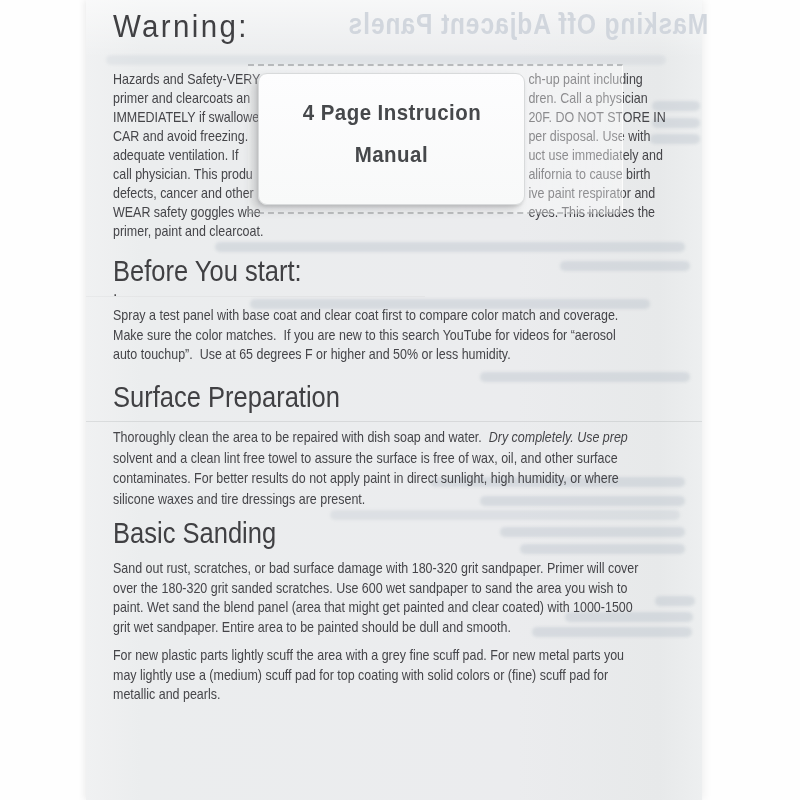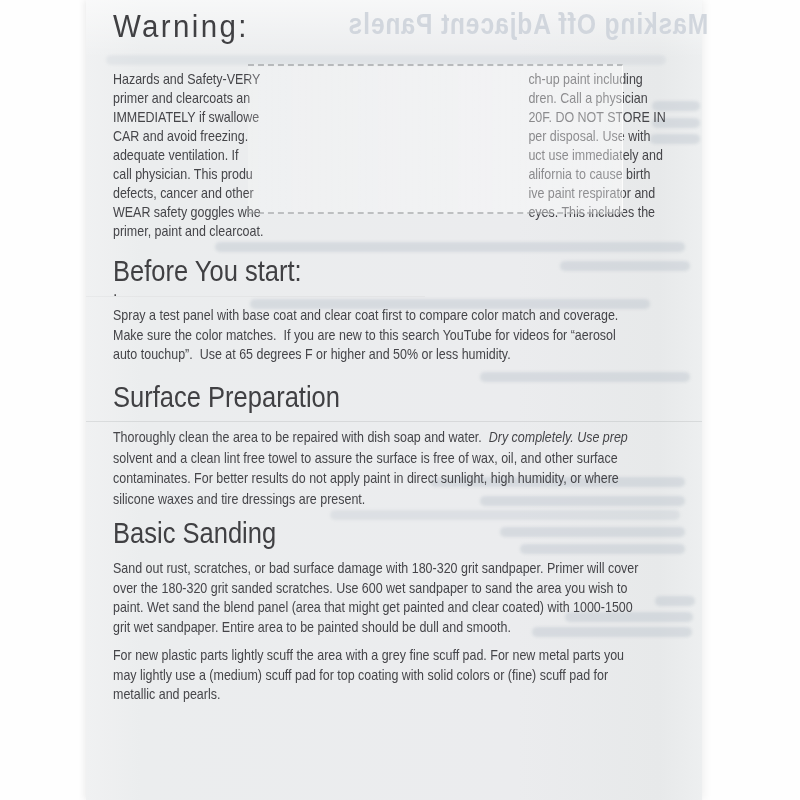--- a/index.html
+++ b/index.html
@@ -131,20 +131,24 @@
       <div class="wline" style="top:133px">
           <span class="wl">WEAR safety goggles whe</span>
           <span class="wr">eyes. This includes the</span>
         </div>
       <div class="wline" style="top:152px">
           <span class="wl">primer, paint and clearcoat.</span>
         </div>
     </div>
 
     <div class="tape"></div>
+    <div class="sticker">
+      <span class="stx">4 Page Instrucion</span>
+      <span class="stx">Manual</span>
+    </div>
 
     <div class="h h-before">Before You start:</div>
     <div class="dot">.</div>
     <div class="para p-before">
       <div class="ln">Spray a test panel with base coat and clear coat first to compare color match and coverage.</div>
       <div class="ln">Make sure the color matches.  If you are new to this search YouTube for videos for “aerosol</div>
       <div class="ln">auto touchup”.  Use at 65 degrees F or higher and 50% or less humidity.</div>
     </div>
 
     <div class="h h-surface">Surface Preparation</div>

